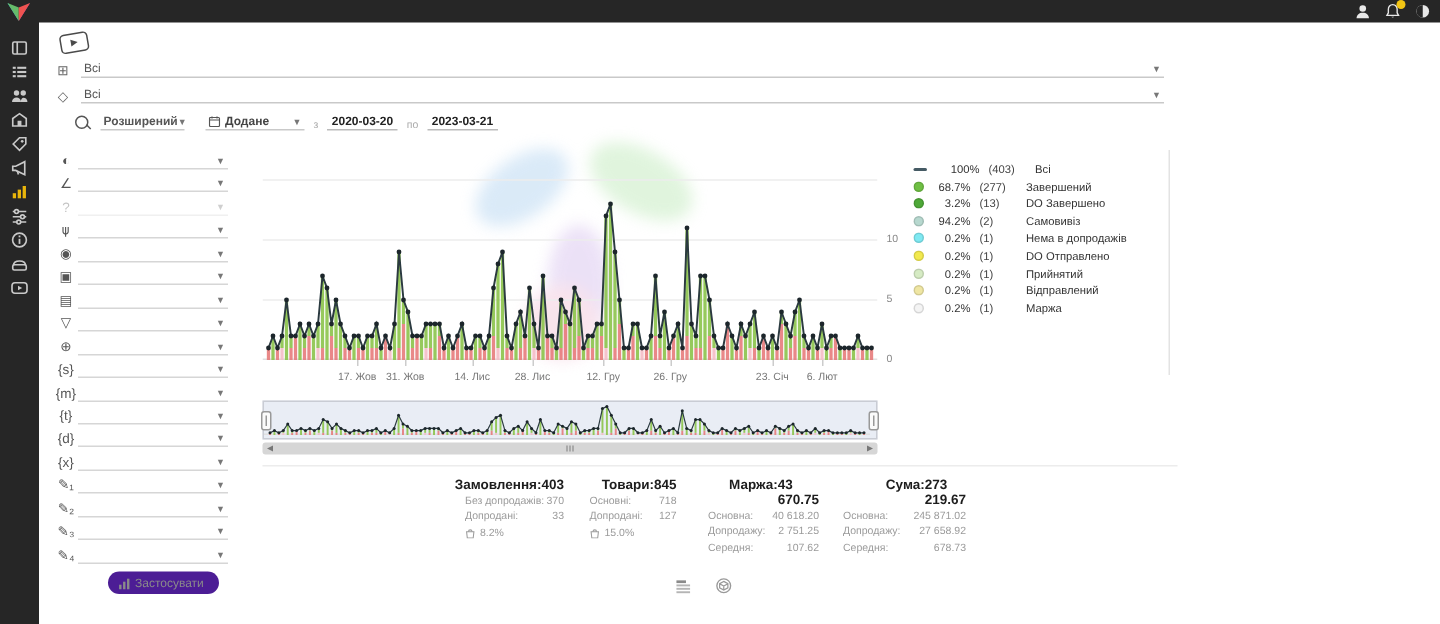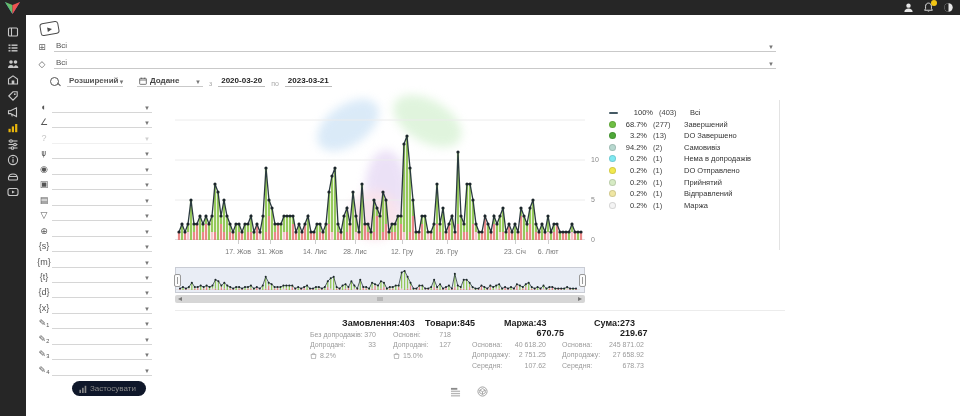--- a/index.html
+++ b/index.html
@@ -17,21 +17,21 @@
   .u-input{border-bottom:1px solid #c9c9c9;color:#555;font-size:8px;display:flex;align-items:flex-end;justify-content:space-between;padding:0 2px 1px 2px;cursor:pointer;}
   .caret{color:#777;font-size:6px;line-height:1;}
   .ficon{color:#666;font-size:9px;line-height:1;width:12px;text-align:center;}
   .datev{font-weight:700;color:#222;font-size:8px;border-bottom:1px solid #bbb;padding:0 3px 1px 3px;cursor:text;}
   .smallgray{color:#aaa;font-size:7px;}
   
   .fp-row{position:absolute;left:36px;width:116px;height:14px;display:flex;align-items:flex-end;}
   .fp-glyph{width:16px;font-size:9px;color:#555;text-align:center;line-height:1;padding-bottom:1px;}
   .fp-sel{flex:1;border-bottom:1px solid #d6d6d6;display:flex;justify-content:flex-end;padding:0 2px 1px 0;cursor:pointer;}
   .disabled{opacity:.35;}
-  #applyBtn{position:absolute;left:72px;top:381px;height:15px;padding:0 10px 0 7px;border-radius:8px;background:#0f172a;color:#8a8a8a;font-size:8px;display:flex;align-items:center;gap:3px;border:none;cursor:pointer;}
+  #applyBtn{position:absolute;left:72px;top:381px;height:15px;padding:0 10px 0 7px;border-radius:8px;background:#4c1d95;color:#8a8a8a;font-size:8px;display:flex;align-items:center;gap:3px;border:none;cursor:pointer;}
   
   #chartWrap{position:absolute;left:175px;top:100px;width:410px;height:141px;}
   .ylab{position:absolute;left:591px;font-size:7px;color:#888;}
   .xlab{position:absolute;top:248px;font-size:7px;color:#777;white-space:nowrap;transform:translateX(-50%);}
   #legend{position:absolute;left:609px;top:107px;}
   .lg-row{display:flex;align-items:center;height:11.55px;font-size:7.5px;color:#333;cursor:pointer;}
   .lg-sw{width:7px;height:7px;border-radius:50%;margin-right:5px;flex:none;border:1px solid rgba(0,0,0,.12);box-sizing:border-box;}
   .lg-line{width:9px;height:2.5px;border-radius:2px;margin-right:3px;flex:none;}
   .lg-pct{width:26px;text-align:right;margin-right:6px;}
   .lg-cnt{width:26px;text-align:left;margin-right:5px;color:#444;}
@@ -40,21 +40,21 @@
   .handle{position:absolute;top:6px;width:7px;height:13px;background:#fbfbfb;border:1px solid #999;border-radius:2px;box-sizing:border-box;cursor:ew-resize;z-index:3;}
   .handle::after{content:"";position:absolute;left:2px;top:2px;width:1px;height:7px;background:#999;}
   #scrollbar{position:absolute;left:175px;top:295px;width:410px;height:8px;background:#d6d6d6;border-radius:2px;cursor:pointer;}
   .sb-arrow{position:absolute;top:1.5px;width:0;height:0;border-style:solid;}
   .grip{position:absolute;left:50%;top:2px;transform:translateX(-50%);display:flex;gap:1px;}
   .grip i{width:1px;height:4px;background:#9a9a9a;display:block;}
   #divider{position:absolute;left:175px;top:310px;width:610px;height:0;border-top:1px solid #ececec;}
   #rightEdge{position:absolute;left:779px;top:100px;width:0;height:150px;border-left:1px solid #e3e3e3;}
   
   .stat-col{position:absolute;top:318px;}
-  .stat-title{display:flex;justify-content:flex-start;font-size:9px;color:#1d1d1d;font-weight:600;margin-left:32px;}
+  .stat-title{display:flex;justify-content:flex-end;font-size:9px;color:#1d1d1d;font-weight:600;margin-left:32px;}
   .stat-row{display:flex;justify-content:space-between;font-size:7px;color:#9b9b9b;margin-top:3.2px;}
   .stat-badge{display:flex;align-items:center;gap:3px;font-size:7px;color:#9b9b9b;margin-top:3.2px;}
   
   #viewToggles{position:absolute;left:450px;top:383px;display:flex;gap:16px;}
   .vt{cursor:pointer;}
   
   #wm{position:absolute;left:295px;top:95px;width:190px;height:155px;filter:blur(5px);opacity:.55;pointer-events:none;}
   .petal{position:absolute;border-radius:50%;}
   .search-ic{position:relative;width:7px;height:7px;border:1.2px solid #555;border-radius:50%;margin:0 2px 1px 3px;}
   .search-ic::after{content:"";position:absolute;left:5.5px;top:6px;width:4px;height:1.2px;background:#555;transform:rotate(45deg);}

